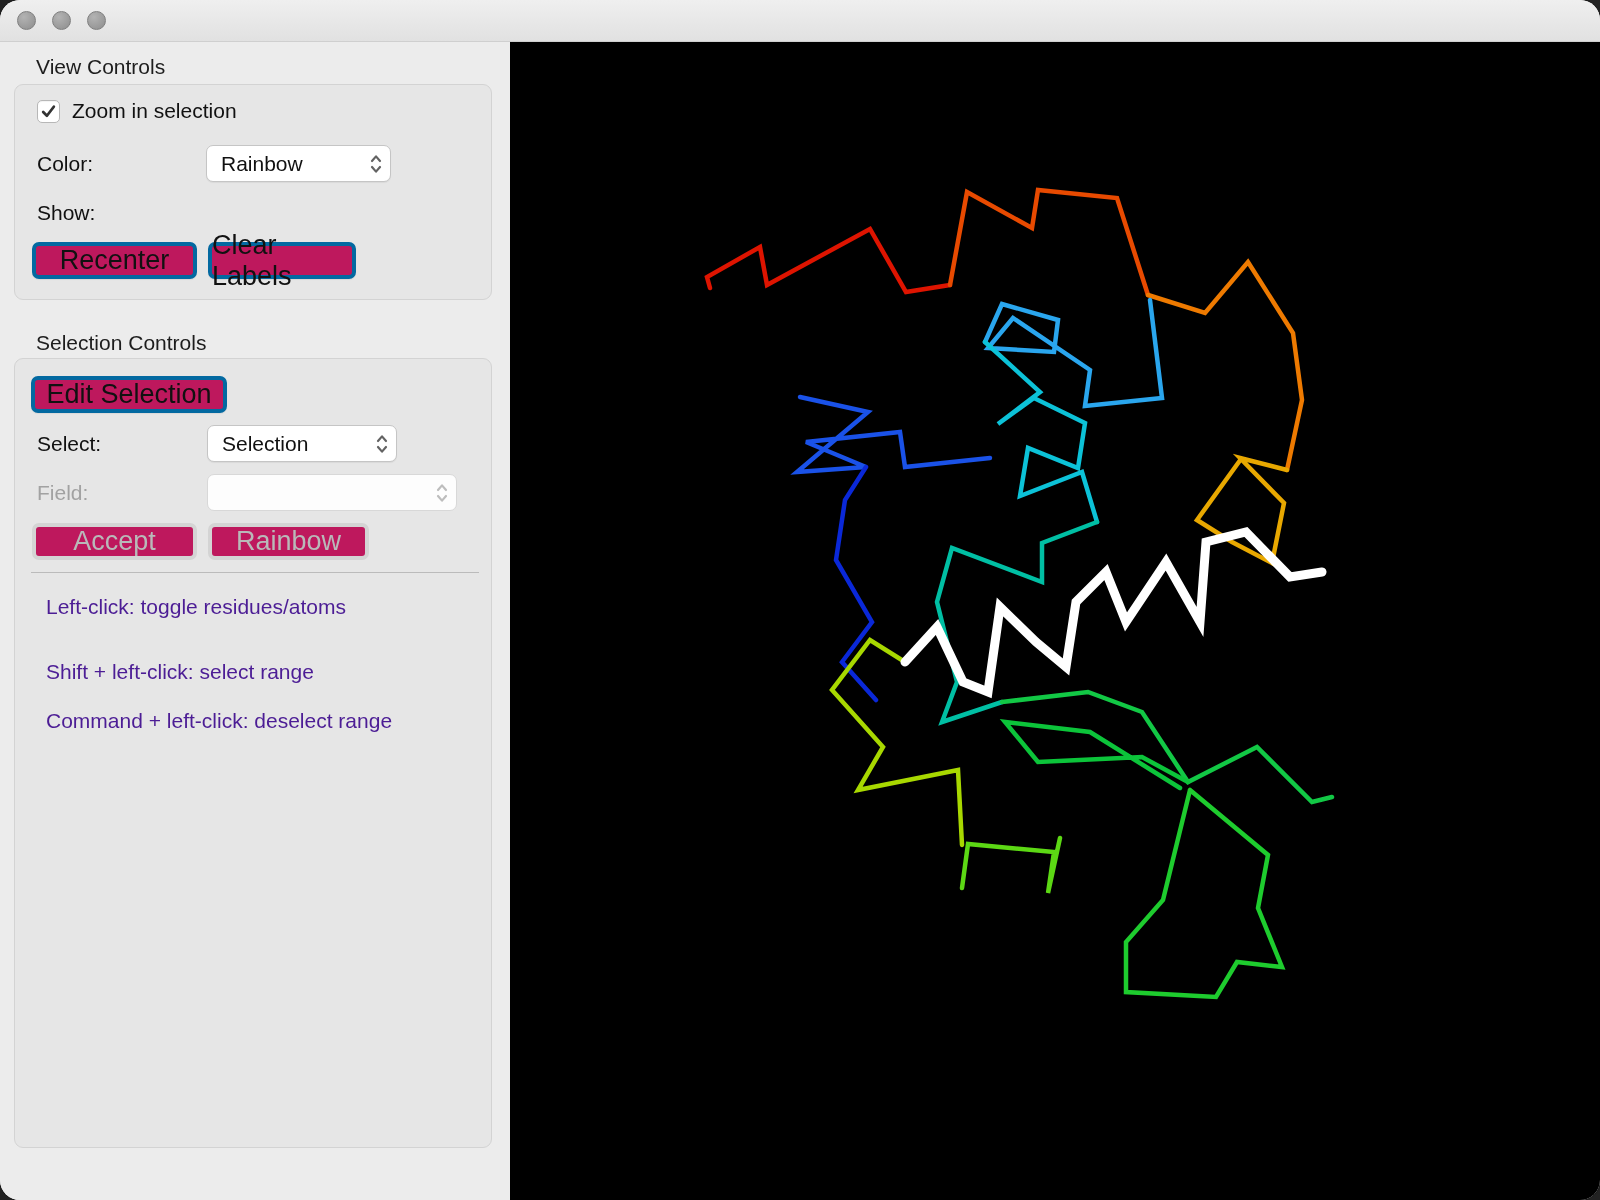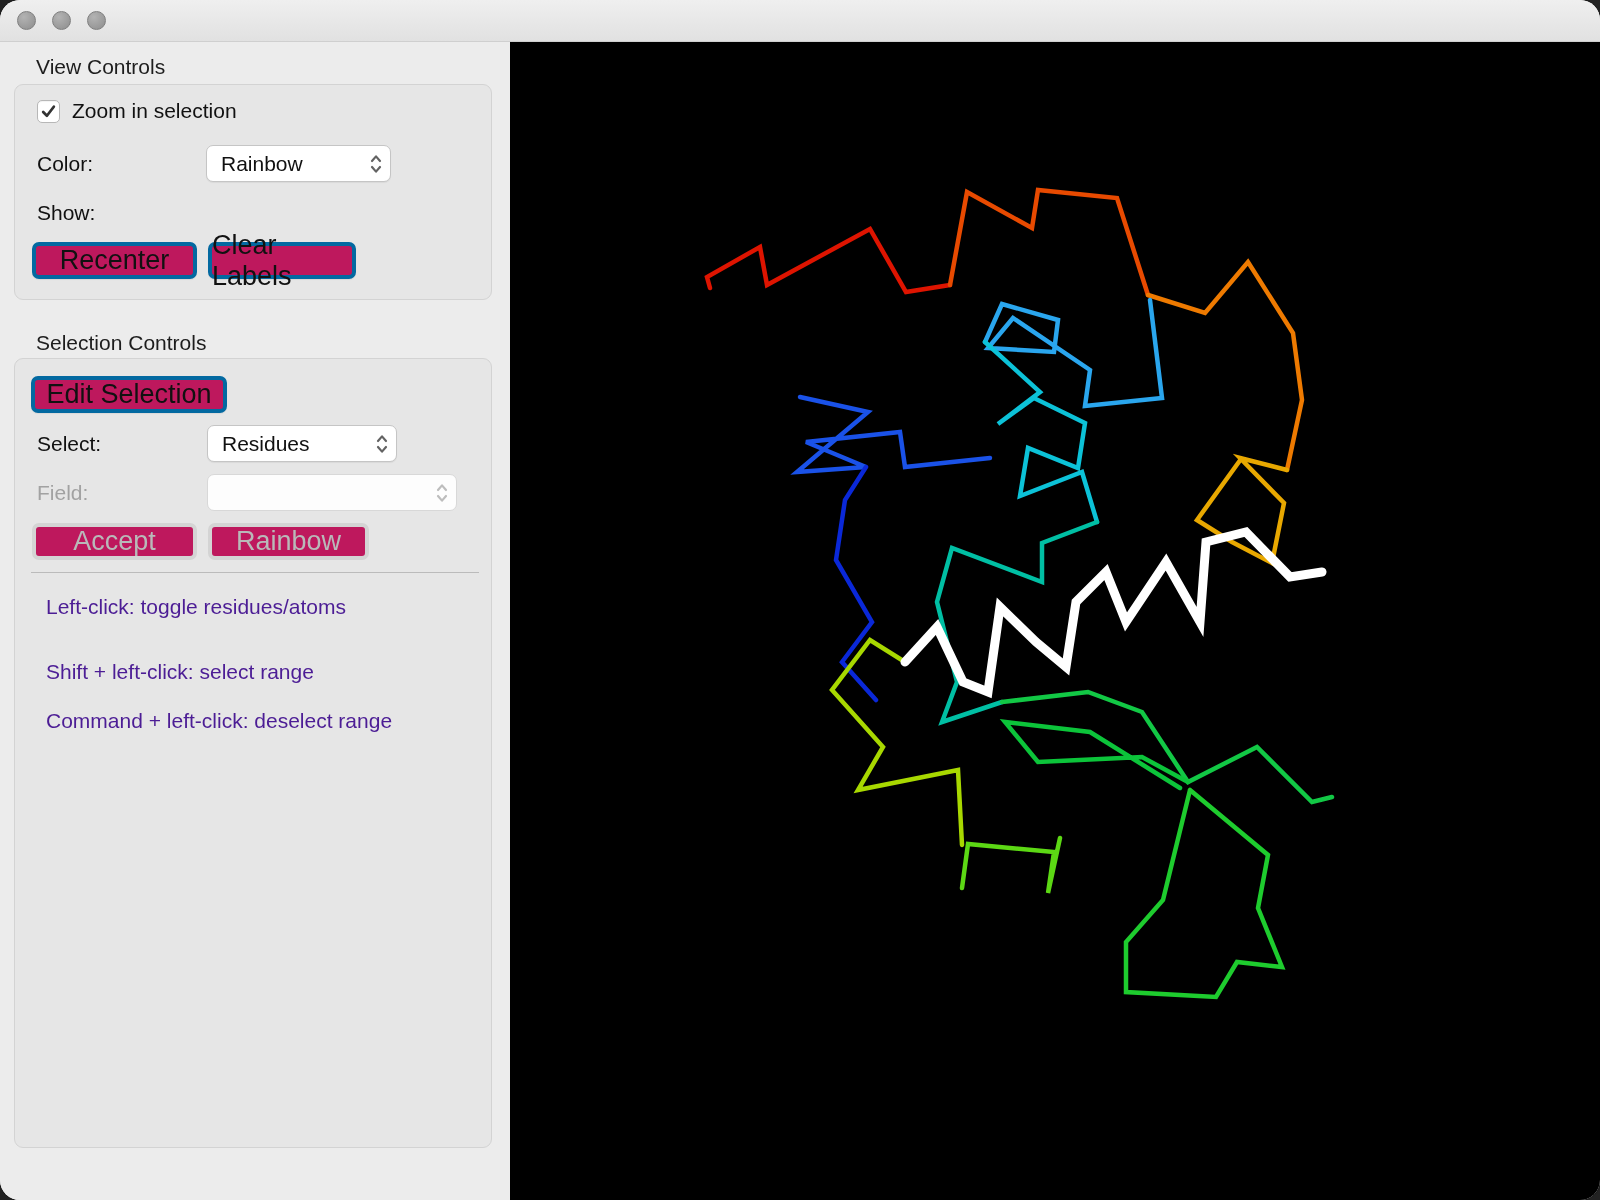--- a/index.html
+++ b/index.html
@@ -131,21 +131,21 @@
     </div>
 
     <div class="section-title" style="left:36px; top:289px;">Selection Controls</div>
 
     <div class="groupbox" style="top:316px; height:790px;">
 
       <div class="btn" style="left:16px; top:17px; width:196px;">Edit Selection</div>
 
       <div class="row-label" style="left:22px; top:66px;">Select:</div>
       <div class="dropdown" style="left:192px; top:66px; width:190px;">
-        <span class="dd-value">Residues</span>
+        <span class="dd-value">Selection</span>
         <span class="stepper">
           <svg viewBox="0 0 14 24" width="14" height="24">
             <path d="M3 9 L7 4.4 L11 9" fill="none" stroke="#636363" stroke-width="2.2" stroke-linecap="round" stroke-linejoin="round"></path>
             <path d="M3 15 L7 19.6 L11 15" fill="none" stroke="#636363" stroke-width="2.2" stroke-linecap="round" stroke-linejoin="round"></path>
           </svg>
         </span>
       </div>
 
       <div class="row-label dim" style="left:22px; top:115px;">Field:</div>
       <div class="dropdown disabled" style="left:192px; top:115px; width:250px;">

